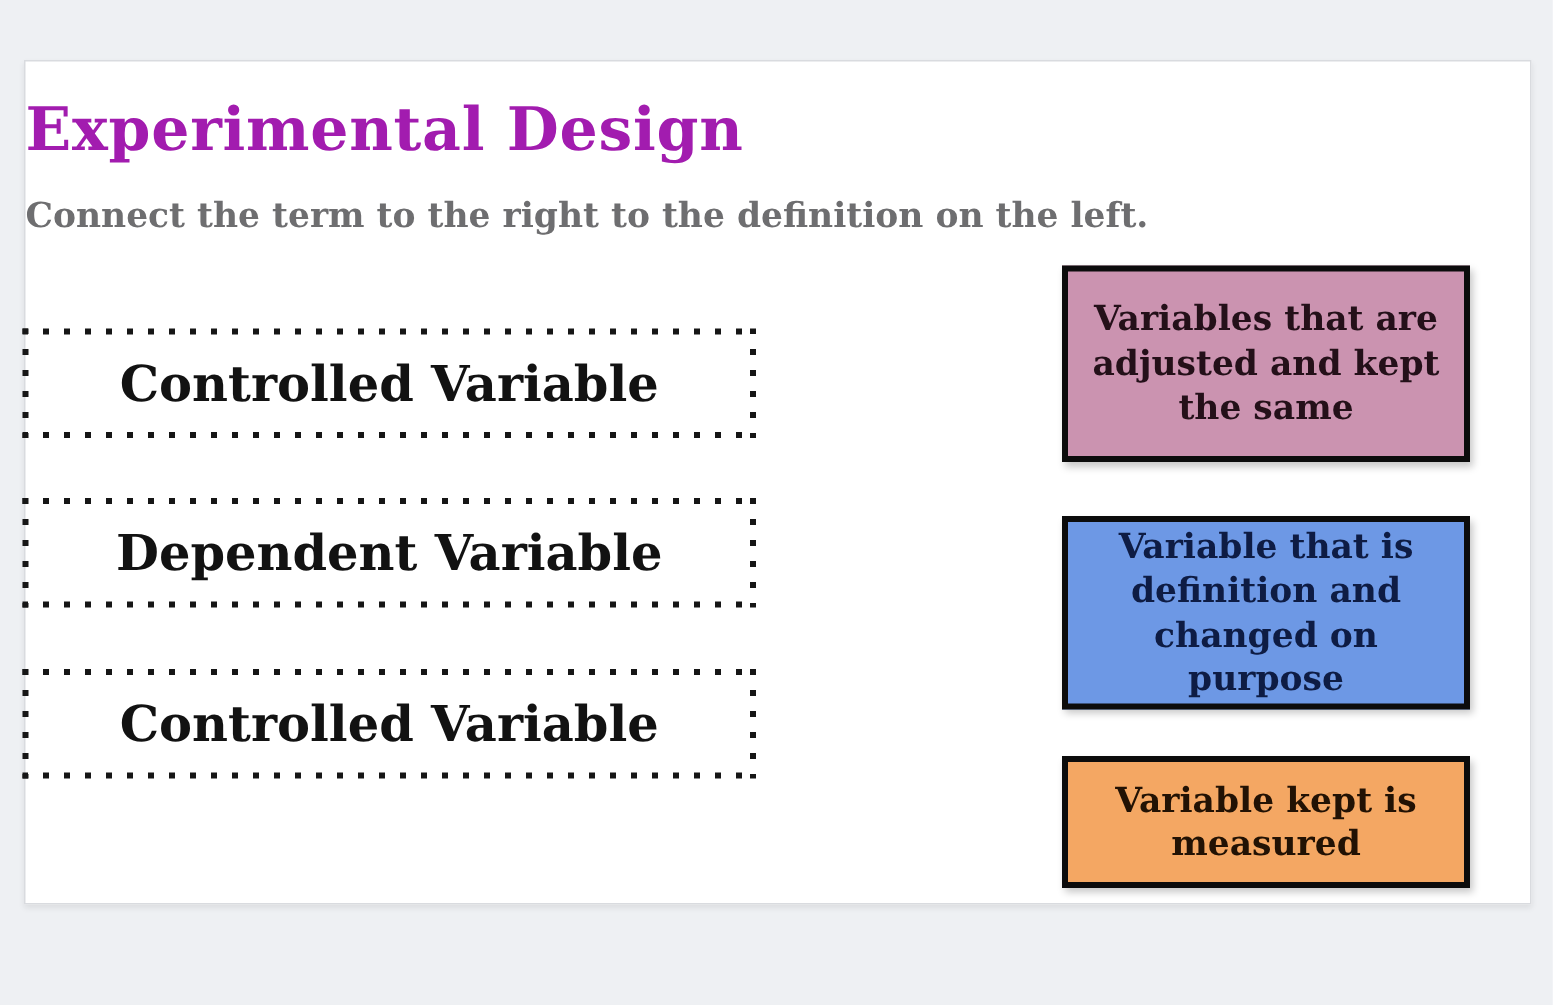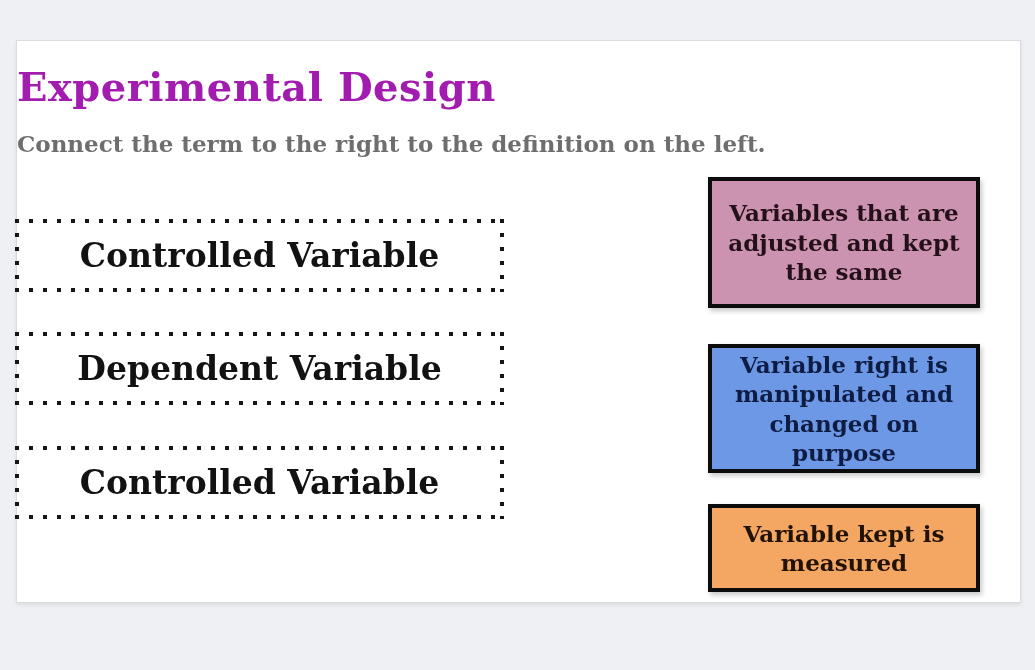--- a/index.html
+++ b/index.html
@@ -111,21 +111,21 @@
 
     <div class="term-box term-3">
       <span>Controlled Variable</span>
     </div>
 
     <div class="def-box def-1" style="background-color: rgb(203, 147, 176); color: rgb(36, 16, 25);">
       <span>Variables that are adjusted and kept the same</span>
     </div>
 
     <div class="def-box def-2" style="background-color: rgb(109, 152, 229); color: rgb(14, 28, 68);">
-      <span>Variable right is manipulated and changed on purpose</span>
+      <span>Variable that is definition and changed on purpose</span>
     </div>
 
     <div class="def-box def-3" style="background-color: rgb(244, 167, 99); color: rgb(34, 18, 4);">
       <span>Variable kept is measured</span>
     </div>
 
   </div>
 </div>
 
 </body></html>

